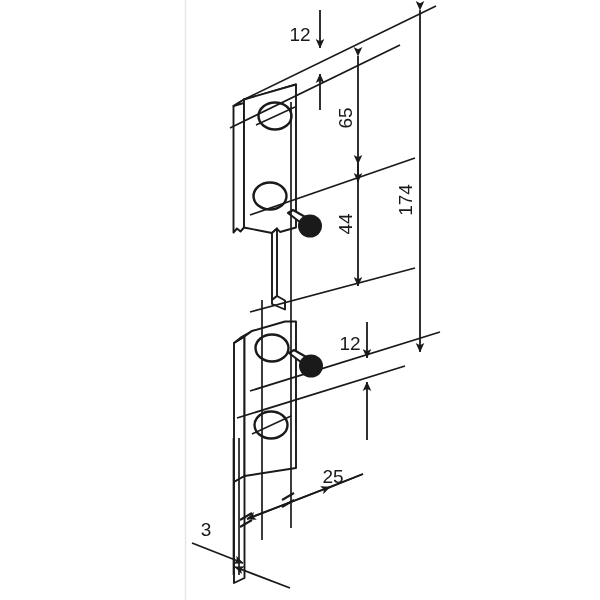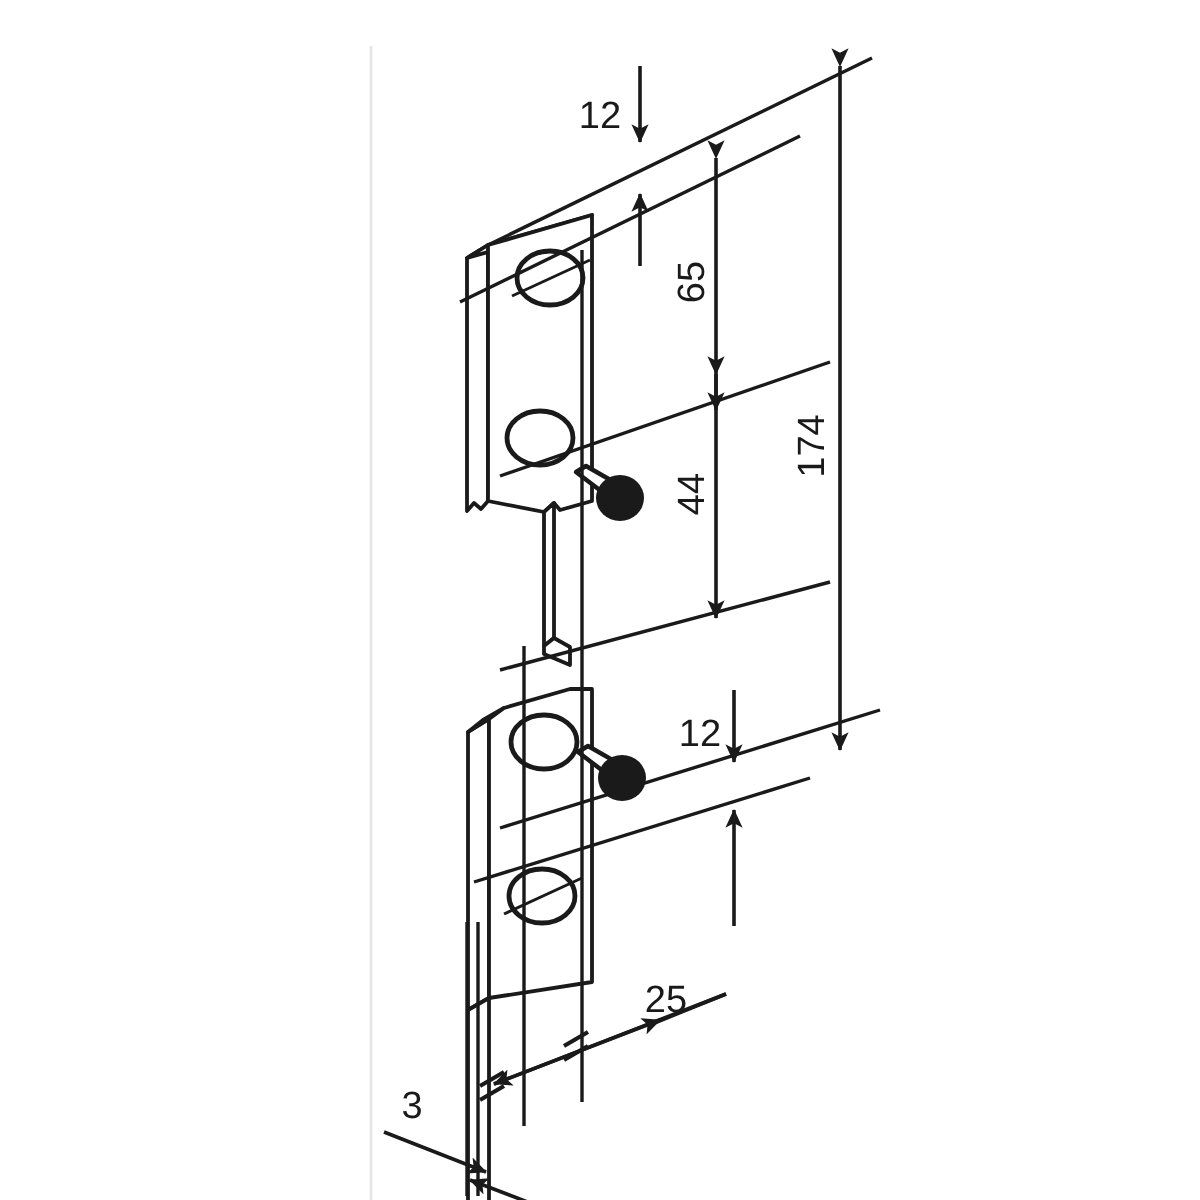--- a/index.html
+++ b/index.html
@@ -13,21 +13,20 @@
     font-family: "Liberation Sans", sans-serif;
     position: relative;
     overflow: hidden;
   }
   #drawing-root {
     position: absolute;
     left: 0;
     top: 0;
     width: 600px;
     height: 440px;
-    margin-top: 23px;
   }
   svg#tech-drawing {
     display: block;
     width: 600px;
     height: 600px;
     background: #ffffff;
   }
   .dim-text {
     font-family: "Liberation Sans", sans-serif;
     font-size: 19px;

